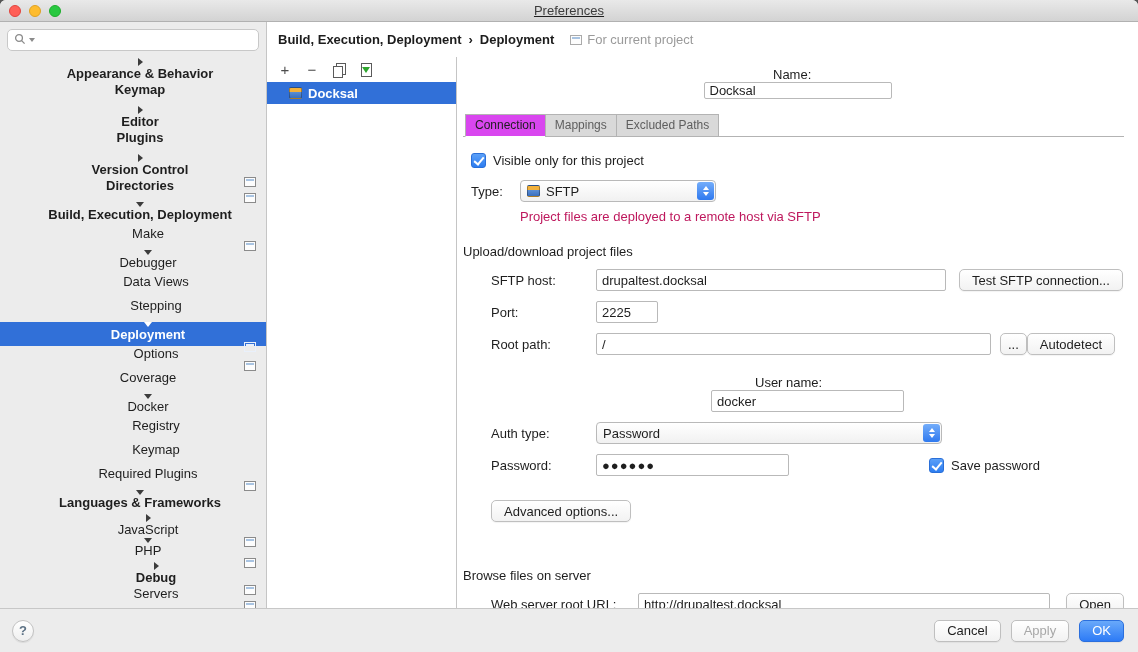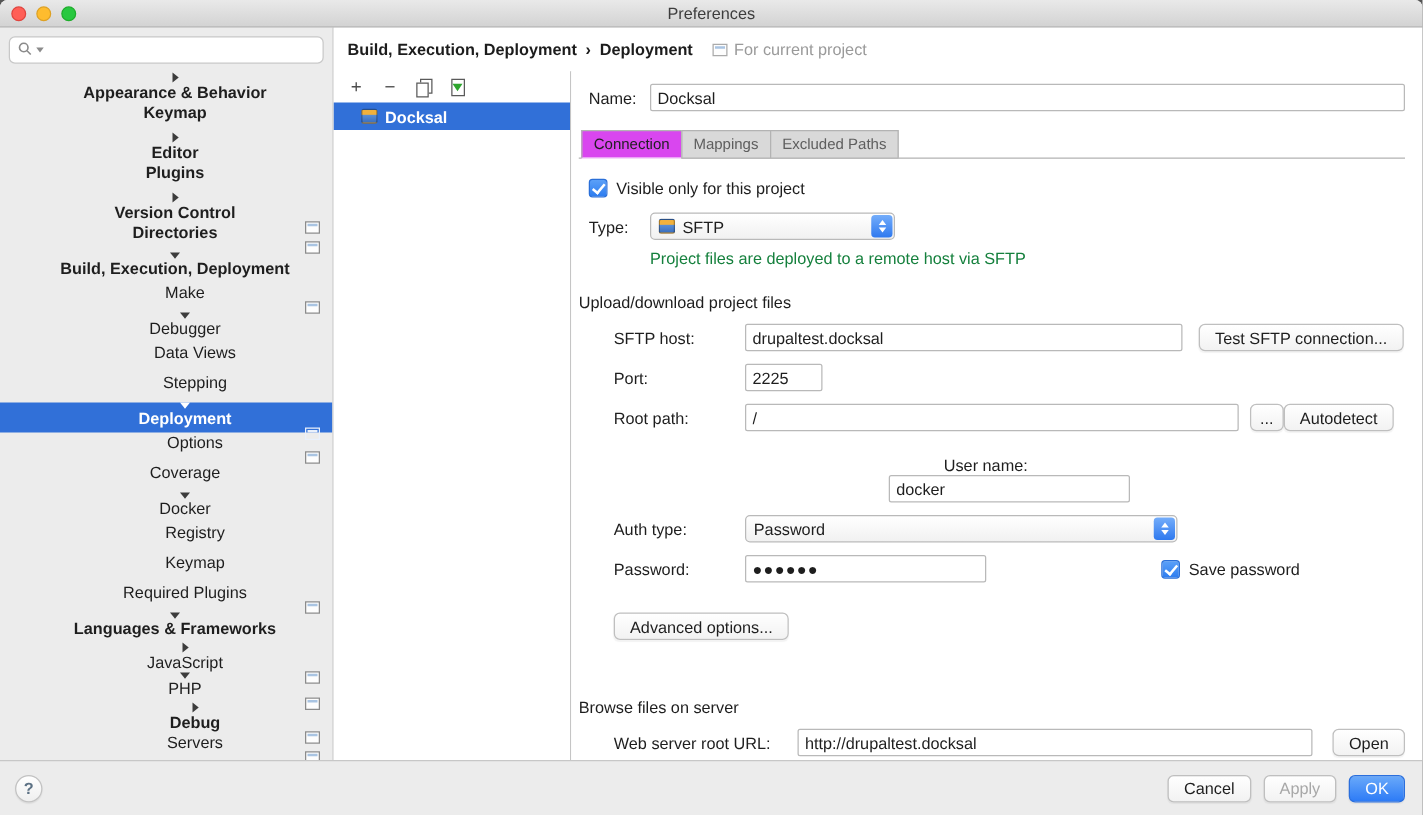--- a/index.html
+++ b/index.html
@@ -1,21 +1,21 @@
 <!DOCTYPE html>
 <html><head>
 <meta charset="utf-8">
 <style>
   * { box-sizing: border-box; margin: 0; padding: 0; }
   html, body { width: 1138px; height: 652px; overflow: hidden; }
   body { font-family: "Liberation Sans", "DejaVu Sans", sans-serif; font-size: 13px; color: #1e1e1e; background: #555; }
   .window { width: 1138px; height: 652px; display: flex; flex-direction: column; background: #ececec; border-radius: 6px 6px 0 0; overflow: hidden; }
 
   
-  .titlebar { height: 22px; flex: none; background: linear-gradient(#e9e9e9, #d3d3d3); border-bottom: 1px solid #b1b1b1; position: relative; display: flex; align-items: center; justify-content: center; }
+  .titlebar { height: 22px; flex: none; background: linear-gradient(#e9e9e9, #d3d3d3); border-bottom: 1px solid #b1b1b1; position: relative; display: flex; align-items: center; justify-content: center; text-decoration: underline; }
   .traffic { position: absolute; left: 9px; top: 5px; display: flex; gap: 8px; }
   .light { width: 12px; height: 12px; border-radius: 50%; }
   .light.red { background: #ff5f57; border: 1px solid #e0443e; }
   .light.yellow { background: #febc2e; border: 1px solid #dea123; }
   .light.green { background: #28c840; border: 1px solid #1dad2b; }
   .win-title { font-size: 13px; color: #3d3d3d; }
 
   
   .main { flex: 1; display: flex; min-height: 0; }
 
@@ -63,42 +63,42 @@
   .paste-glyph { position: relative; width: 12px; height: 13px; }
   .paste-glyph::before { content: ''; position: absolute; left: 1px; top: 0; width: 9px; height: 12px; border: 1px solid #5a5a5a; background: #fff; }
   .paste-glyph::after { content: ''; position: absolute; left: 2px; top: 4px; border-left: 4px solid transparent; border-right: 4px solid transparent; border-top: 6px solid #2ea52e; }
   .list-item { height: 22px; display: flex; align-items: center; gap: 6px; padding-left: 22px; }
   .list-item.selected { background: #3170d8; color: #fff; font-weight: bold; }
   .server-icon { width: 13px; height: 12px; flex: none; border-radius: 2px; border: 1px solid rgba(0,0,0,.3); background: linear-gradient(180deg, #f2b13c 0%, #f2b13c 38%, #5b8fd6 38%, #3a6fbe 100%); }
 
   
   .content { flex: 1; background: #fff; padding: 8px 14px 0 6px; overflow: hidden; }
   .row { display: flex; align-items: center; }
-  .name-row { margin-left: 8px; margin-top: 2px; }
+  .name-row { margin-left: 8px; margin-top: 2px; flex-direction: column; }
   .name-row .lbl { width: 49px; flex: none; }
   .field { height: 22px; border: 1px solid #b9b9b9; border-radius: 2px; padding: 0 5px; font-size: 13px; font-family: inherit; color: #1e1e1e; background: #fff; outline: none; }
   .name-row .field { flex: 1; }
 
   .tabbar { display: flex; margin-top: 15px; padding-left: 2px; border-bottom: 1px solid #b3b3b3; }
   .tab { font-size: 12px; padding: 3px 9px 4px 9px; border: 1px solid #b3b3b3; margin-bottom: -1px; background: #d9d9d9; color: #5e5e5e; margin-right: -1px; cursor: default; }
   .tab.active { background: #d946ef; color: #1e1e1e; border-bottom-color: #fff; }
 
   .chk-row { margin-left: 8px; margin-top: 16px; gap: 7px; }
   .mac-check { width: 15px; height: 15px; flex: none; border-radius: 3px; background: linear-gradient(#5ba0f8, #2d7df0); border: 1px solid #2a6fd8; position: relative; }
   .mac-check::after { content: ''; position: absolute; left: 4px; top: 1px; width: 4px; height: 8px; border: solid #fff; border-width: 0 2px 2px 0; transform: rotate(40deg); }
 
   .type-row { margin-left: 8px; margin-top: 12px; }
   .type-row .lbl { width: 49px; flex: none; }
   .mac-select { height: 22px; border: 1px solid #b9b9b9; border-radius: 4px; background: linear-gradient(#ffffff, #f1f1f1); display: flex; align-items: center; padding-left: 6px; gap: 6px; cursor: default; }
   .mac-select .sel-text { flex: 1; white-space: nowrap; overflow: hidden; }
   .stepper { width: 17px; height: 18px; margin: 1px 1px 1px 6px; flex: none; border-radius: 3px; background: linear-gradient(#74adfa, #2f79ef); display: flex; flex-direction: column; align-items: center; justify-content: center; gap: 2px; }
   .stepper .up { border-left: 3px solid transparent; border-right: 3px solid transparent; border-bottom: 4px solid #fff; }
   .stepper .dn { border-left: 3px solid transparent; border-right: 3px solid transparent; border-top: 4px solid #fff; }
   .type-select { width: 196px; }
-  .help-text { margin-left: 57px; margin-top: 7px; color: #15803d; }
+  .help-text { margin-left: 57px; margin-top: 7px; color: #be185d; }
 
   .section-title { margin-top: 20px; color: #1e1e1e; }
   .frow { margin-left: 28px; margin-top: 10px; }
   .frow .lbl { width: 105px; flex: none; }
   .btn { height: 22px; padding: 0 12px; border: 1px solid #bfbfbf; border-radius: 5px; background: linear-gradient(#ffffff, #f2f2f2); font-family: inherit; font-size: 13px; color: #1e1e1e; cursor: default; box-shadow: 0 1px 1px rgba(0,0,0,.05); }
   .gap18 { margin-top: 20px; flex-direction: column; }
   .pwd { letter-spacing: 1px; }
   .save-pass { display: flex; align-items: center; gap: 7px; margin-left: 140px; }
   .adv-row { margin-left: 28px; margin-top: 24px; }
   .browse-title { margin-top: 46px; }

